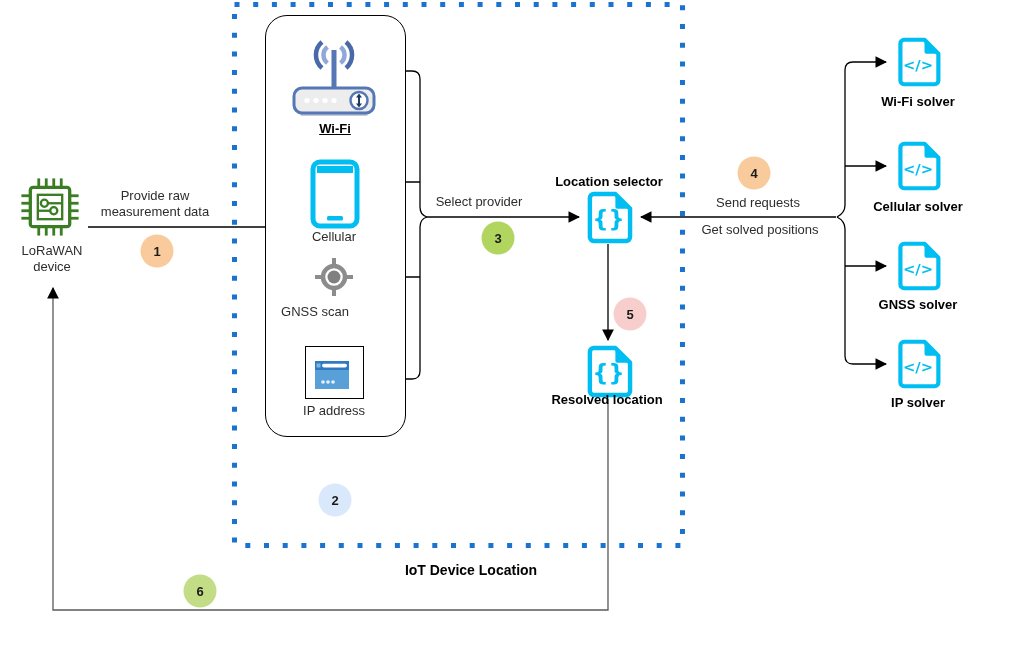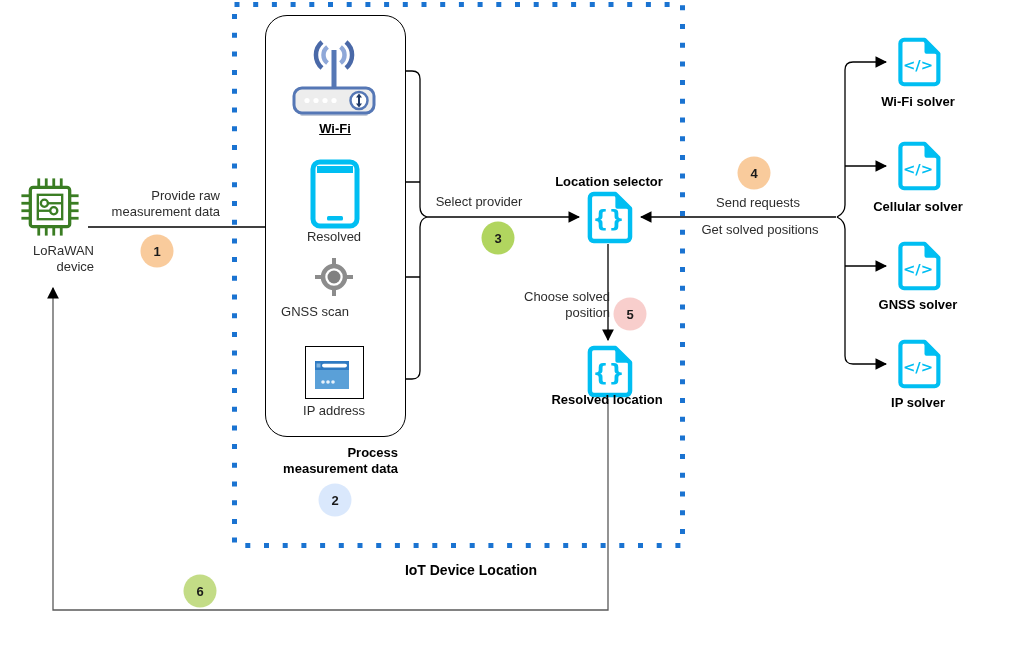--- a/index.html
+++ b/index.html
@@ -1,19 +1,19 @@
 <!DOCTYPE html>
 <html><head>
 <meta charset="utf-8">
 <style>
   html,body{margin:0;padding:0;background:#fff;}
   .canvas{position:relative;width:1009px;height:655px;background:#fff;
           font-family:"Liberation Sans",sans-serif;overflow:hidden;}
   svg.wires{position:absolute;left:0;top:0;}
-  .lbl{position:absolute;transform:translateX(-50%);text-align:right;
+  .lbl{position:absolute;transform:translateX(-50%);text-align:center;
        font-size:13px;color:#2d2d2d;line-height:1.22;white-space:nowrap;}
   .lbl.wrap{white-space:normal;}
   .lbl.bold{font-weight:bold;color:#000;}
   .lbl-left{position:absolute;font-size:12.5px;color:#2d2d2d;white-space:nowrap;}
   .wifi-blue{color:#0D5BD0;text-decoration:underline;}
   .badge{position:absolute;width:33px;height:33px;border-radius:50%;
          transform:translate(-50%,-50%);display:flex;align-items:center;
          justify-content:center;font-size:13px;font-weight:bold;color:#1a1a1a;}
   .process-box{position:absolute;left:265px;top:15px;width:139px;height:420px;
                border:1px solid #000;border-radius:22px;background:#fff;}
@@ -108,21 +108,21 @@
   </div>
   <div class="lbl bold wifi-blue" style="left:335px;top:121px">Wi-Fi</div>
 
   <div class="icon" style="left:309px;top:159px;width:52px;height:70px">
     <svg width="52" height="70" viewBox="0 0 52 70">
       <rect x="4" y="3" width="44" height="64" rx="7" fill="#fff" stroke="#00BEF2" stroke-width="5"></rect>
       <rect x="8" y="7" width="36" height="7" fill="#00BEF2"></rect>
       <rect x="18" y="57" width="16" height="4.5" rx="1.5" fill="#00BEF2"></rect>
     </svg>
   </div>
-  <div class="lbl" style="left:334px;top:229px">Resolved</div>
+  <div class="lbl" style="left:334px;top:229px">Cellular</div>
 
   <div class="icon" style="left:313px;top:256px;width:42px;height:42px">
     <svg width="42" height="42" viewBox="0 0 42 42">
       <circle cx="21" cy="21" r="11" fill="#fff" stroke="#8C8C8C" stroke-width="4.5"></circle>
       <circle cx="21" cy="21" r="6.5" fill="#808080"></circle>
       <g stroke="#8C8C8C" stroke-width="4">
         <line x1="21" y1="2" x2="21" y2="8"></line>
           <line x1="21" y1="34" x2="21" y2="40"></line>
         <line x1="2" y1="21" x2="8" y2="21"></line>
           <line x1="34" y1="21" x2="40" y2="21"></line>
@@ -137,21 +137,20 @@
       <rect x="0" y="0" width="34" height="9" fill="#2F7AC2"></rect>
       <rect x="1.5" y="2.5" width="4" height="4" fill="#7FB3E0"></rect>
       <rect x="7" y="2.8" width="25" height="3.6" rx="1.8" fill="#fff"></rect>
       <circle cx="8" cy="21" r="1.8" fill="#E8F2FB"></circle>
         <circle cx="13" cy="21" r="1.8" fill="#E8F2FB"></circle>
         <circle cx="18" cy="21" r="1.8" fill="#E8F2FB"></circle>
     </svg>
   </div>
   <div class="lbl" style="left:334px;top:403px">IP address</div>
 
-  <div class="lbl bold wrap" style="left:333px;top:445px;width:130px">Process measurement data</div>
 
   <div class="icon" style="left:584px;top:191px;width:49px;height:53px">
     <svg width="49" height="53" viewBox="0 0 50 54">
       <path d="M10,3 H32 L47,18 V47 a4,4 0 0 1 -4,4 H10 a4,4 0 0 1 -4,-4 V7 a4,4 0 0 1 4,-4 Z" fill="#fff" stroke="#00BEF2" stroke-width="4.5" stroke-linejoin="round"></path>
       <path d="M32,3 L47,18 H34 a2,2 0 0 1 -2,-2 Z" fill="#00BEF2"></path>
       <text x="25" y="37" text-anchor="middle" font-family="DejaVu Sans, sans-serif" font-size="23" font-weight="bold" fill="#00BEF2">{}</text>
     </svg>
   </div>
   <div class="lbl bold" style="left:609px;top:174px">Location selector</div>
 
@@ -197,21 +196,20 @@
       <path d="M32,3 L47,18 H34 a2,2 0 0 1 -2,-2 Z" fill="#00BEF2"></path>
       <text x="25" y="36" text-anchor="middle" font-family="DejaVu Sans, sans-serif" font-size="16" font-weight="bold" fill="#00BEF2">&lt;/&gt;</text>
     </svg>
   </div>
   <div class="lbl bold" style="left:918px;top:395px">IP solver</div>
 
   <div class="lbl wrap" style="left:155px;top:188px;width:130px">Provide raw measurement data</div>
   <div class="lbl" style="left:479px;top:194px">Select provider</div>
   <div class="lbl" style="left:758px;top:195px">Send requests</div>
   <div class="lbl" style="left:760px;top:222px">Get solved positions</div>
-  <div class="lbl wrap" style="left:553px;top:289px;width:114px">Choose solved position</div>
 
   <div class="lbl bold" style="left:471px;top:562px;font-size:14px">IoT Device Location</div>
 
   <div class="badge" style="left: 157px; top: 251px; background-color: rgb(249, 203, 156);">1</div>
   <div class="badge" style="left: 335px; top: 500px; background-color: rgb(218, 232, 252);">2</div>
   <div class="badge" style="left: 498px; top: 238px; background-color: rgb(177, 213, 95);">3</div>
   <div class="badge" style="left: 754px; top: 173px; background-color: rgb(249, 203, 156);">4</div>
   <div class="badge" style="left: 630px; top: 314px; background-color: rgb(248, 206, 204);">5</div>
   <div class="badge" style="left: 200px; top: 591px; background-color: rgb(195, 220, 134);">6</div>
 

